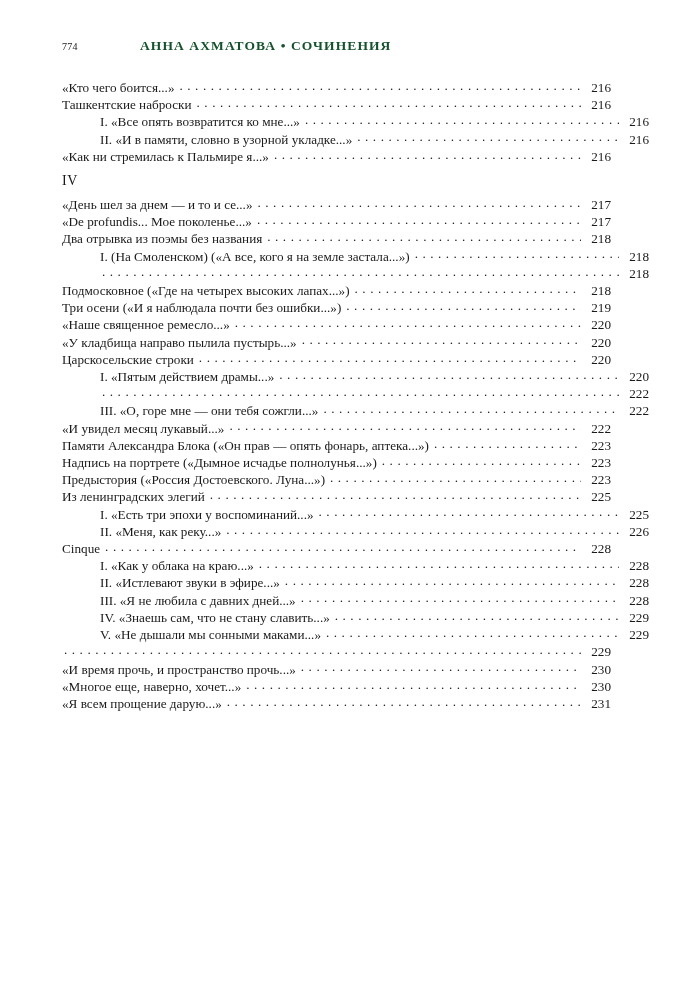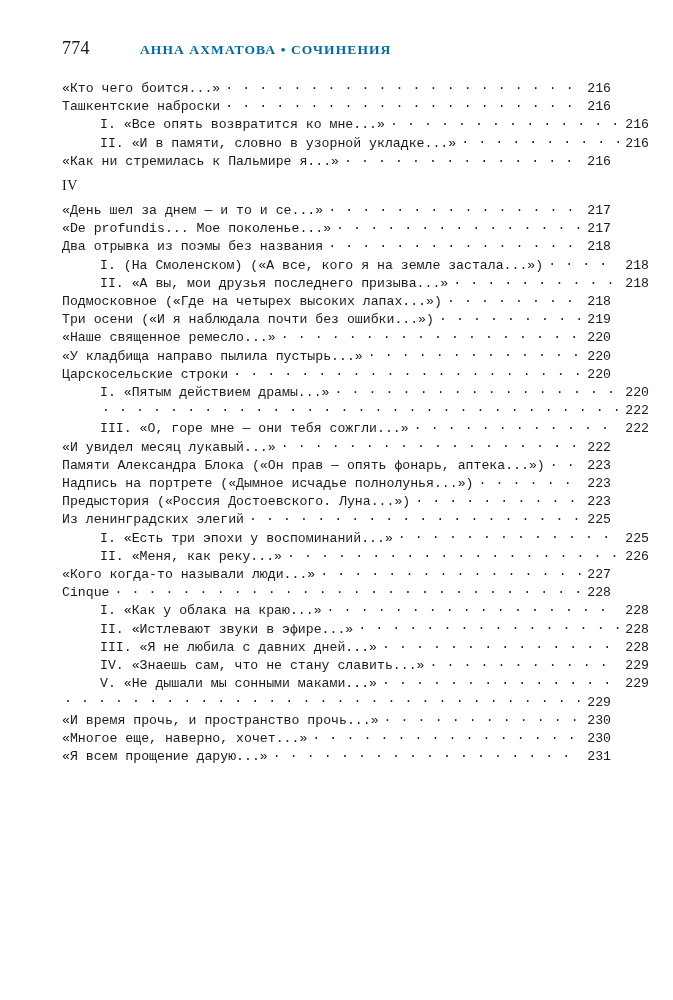--- a/index.html
+++ b/index.html
@@ -21,50 +21,49 @@
     box-sizing: border-box;
     padding: 38px 62px 0 62px;
   }
   .running-head {
     display: flex;
     align-items: baseline;
     margin-bottom: 22px;
     height: 20px;
   }
   .folio {
-    font-size: 18px;
+    font-size: 10px;
     letter-spacing: 0.2px;
     color: #1a1a1a;
     width: 78px;
     flex: 0 0 78px;
   }
   .head-title {
     font-size: 13.5px;
     letter-spacing: 1.1px;
     font-weight: bold;
-    color: #0369a1;
+    color: #14532d;
     white-space: nowrap;
   }
   .toc {
     font-size: 13.2px;
     line-height: 1.0;
   }
   .section-label {
     font-size: 14px;
     margin: 11px 0 9px 0;
     letter-spacing: 0.5px;
   }
   .entry {
     display: flex;
     align-items: baseline;
     width: 100%;
     margin: 0 0 3.0px 0;
     font-size: 13.2px;
     white-space: nowrap;
-    font-family: Liberation Mono, monospace;
   }
   .entry .title {
     flex: 0 0 auto;
     padding-right: 3px;
   }
   .entry .leader {
     flex: 1 1 auto;
     overflow: hidden;
     position: relative;
     height: 12px;
@@ -143,21 +142,20 @@
           <span class="title">Два отрывка из поэмы без названия</span>
           <span class="leader"></span>
           <span class="page-num">218</span>
         </div>
         <div class="entry lvl-2">
           <span class="title">I. (На Смоленском) («А все, кого я на земле застала...»)</span>
           <span class="leader"></span>
           <span class="page-num">218</span>
         </div>
         <div class="entry lvl-2">
-          <span class="title">II. «А вы, мои друзья последнего призыва...»</span>
           <span class="leader"></span>
           <span class="page-num">218</span>
         </div>
         <div class="entry lvl-1">
           <span class="title">Подмосковное («Где на четырех высоких лапах...»)</span>
           <span class="leader"></span>
           <span class="page-num">218</span>
         </div>
         <div class="entry lvl-1">
           <span class="title">Три осени («И я наблюдала почти без ошибки...»)</span>
@@ -220,25 +218,20 @@
         </div>
         <div class="entry lvl-2">
           <span class="title">I. «Есть три эпохи у воспоминаний...»</span>
           <span class="leader"></span>
           <span class="page-num">225</span>
         </div>
         <div class="entry lvl-2">
           <span class="title">II. «Меня, как реку...»</span>
           <span class="leader"></span>
           <span class="page-num">226</span>
-        </div>
-        <div class="entry lvl-1">
-          <span class="title">«Кого когда-то называли люди...»</span>
-          <span class="leader"></span>
-          <span class="page-num">227</span>
         </div>
         <div class="entry lvl-1">
           <span class="title">Cinque</span>
           <span class="leader"></span>
           <span class="page-num">228</span>
         </div>
         <div class="entry lvl-2">
           <span class="title">I. «Как у облака на краю...»</span>
           <span class="leader"></span>
           <span class="page-num">228</span>

